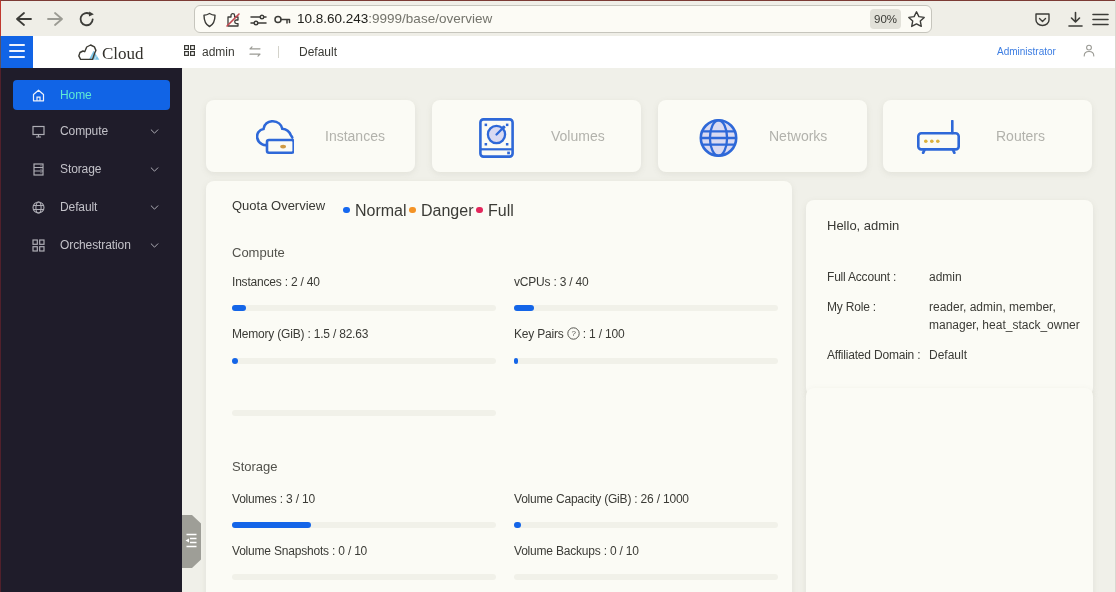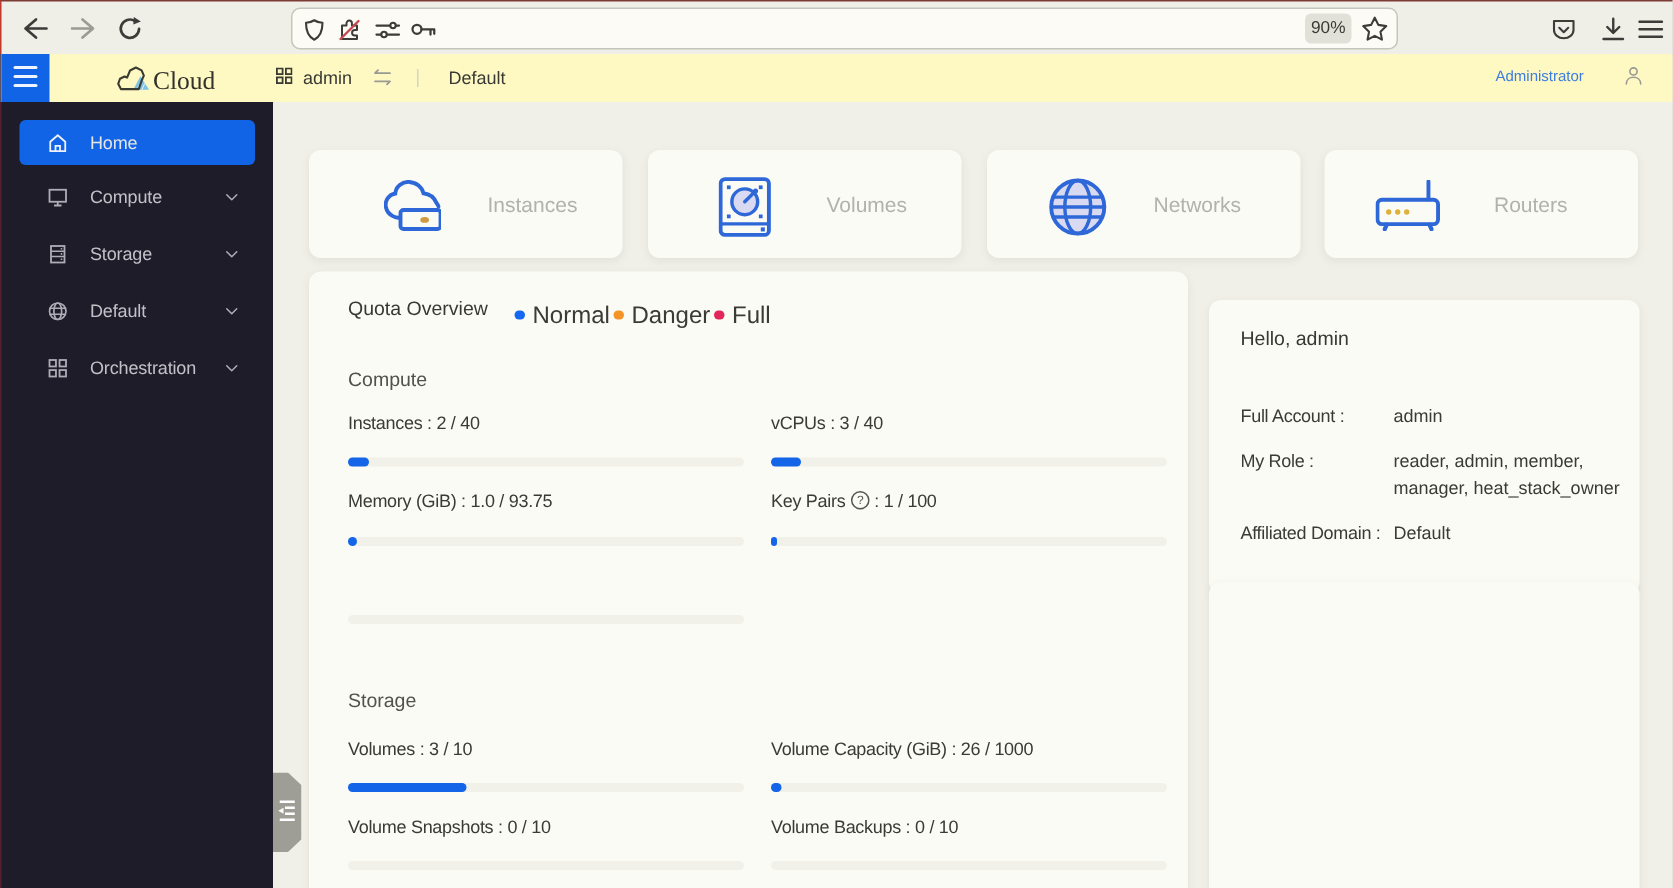--- a/index.html
+++ b/index.html
@@ -9,37 +9,37 @@
 
 
 #toolbar { left:0; top:0; width:1116px; height:36px; background:#efeee7; border-top:1px solid #7c3b35; border-left:1px solid #c0392f; }
 #toolbar svg { position:absolute; }
 #urlbar { position:absolute; left:193px; top:4px; width:738px; height:28px; background:#fcfbf5; border:1px solid #c6c5bd; border-radius:6px; }
 #urltext { position:absolute; left:296px; top:10px; font-size:13.5px; color:#21211d; }
 #urltext .gray { color:#74746c; }
 #zoombadge { position:absolute; left:869px; top:8px; width:31px; height:20px; background:#e2e1d9; border-radius:4px; font-size:11.5px; color:#3a3a35; text-align:center; line-height:20px; }
 
 
-#appheader { left:0; top:36px; width:1116px; height:32px; background:#fef9c3; border-left:1px solid #5a5262; box-shadow:0 1px 0 #e6e5de; }
+#appheader { left:0; top:36px; width:1116px; height:32px; background:#ffffff; border-left:1px solid #5a5262; box-shadow:0 1px 0 #e6e5de; }
 #hamb { position:absolute; left:0; top:0; width:32px; height:32px; background:#1164e6; }
 #hamb div { position:absolute; left:8px; width:16px; height:2px; background:#f0f4fd; border-radius:1px; }
 #logotext { position:absolute; left:101px; top:8px; font-family:"Liberation Serif",serif; font-size:17px; color:#33312c; }
 .hdrtxt { position:absolute; top:9px; font-size:12px; color:#3a3a35; }
 #admintxt { left:201px; }
 #defaulttxt { left:298px; }
 #divider { position:absolute; left:277px; top:10px; width:1px; height:12px; background:#d4d3cb; }
 #administrator { position:absolute; left:996px; top:10px; font-size:10px; color:#3c7de2; }
 
 
 #sidebar { left:0; top:68px; width:182px; height:524px; background:#1f1c2a; border-left:1px solid #51202b; }
 .mitem { position:absolute; left:12px; width:157px; height:30px; color:#c2c1c8; font-size:12px; letter-spacing:-0.1px; }
 .mitem .lbl { position:absolute; left:47px; top:0; line-height:30px; }
 .mitem svg.mic { position:absolute; left:19px; top:9px; }
 .mitem svg.caret { position:absolute; left:137px; top:13px; }
-#mi-home { top:12px; background:#1164e6; border-radius:4px; color:#e5e5e5; }
+#mi-home { top:12px; background:#1164e6; border-radius:4px; color:#5eead4; }
 #collapsetab { position:absolute; left:182px; top:515px; width:19px; height:53px; z-index:9; }
 
 
 #content { left:183px; top:68px; width:933px; height:524px; background:#f0f0e9; }
 .card { position:absolute; background:#fbfbf5; border-radius:8px; box-shadow:0 2px 6px rgba(120,120,110,0.12); }
 .fcard { top:32px; width:209px; height:72px; }
 .fcard .flabel { position:absolute; left:119px; top:28px; font-size:14px; color:#b2b2ac; }
 .fcard svg { position:absolute; }
 #quotacard { left:23px; top:113px; width:586px; height:430px; }
 #hellocard { left:623px; top:113px; width:287px; height:196px;margin-top:19px; }
@@ -88,20 +88,21 @@
   <svg style="left:249px;top:13px;" width="17" height="12" viewBox="0 0 17 12">
     <path d="M1 3 h9 M14 3 h2 M1 9 h3 M8 9 h8" stroke="#3c3c38" stroke-width="1.5" stroke-linecap="round"></path>
     <circle cx="12" cy="3" r="1.8" stroke="#3c3c38" stroke-width="1.4" fill="none"></circle>
     <circle cx="6" cy="9" r="1.8" stroke="#3c3c38" stroke-width="1.4" fill="none"></circle>
   </svg>
 
   <svg style="left:273px;top:13px;" width="17" height="11" viewBox="0 0 17 11">
     <circle cx="4" cy="5.5" r="3" stroke="#3c3c38" stroke-width="1.5" fill="none"></circle>
     <path d="M7 5.5 h8.5 M13 5.5 v3.5 M15.5 5.5 v3" stroke="#3c3c38" stroke-width="1.5" stroke-linecap="round"></path>
   </svg>
+  <div id="urltext">10.8.60.243<span class="gray">:9999/base/overview</span></div>
   <div id="zoombadge">90%</div>
 
   <svg style="left:906px;top:9px;" width="19" height="18" viewBox="0 0 19 18">
     <path d="M9.5 1.8 L11.9 6.6 L17.2 7.4 L13.3 11.1 L14.3 16.4 L9.5 13.9 L4.7 16.4 L5.7 11.1 L1.8 7.4 L7.1 6.6 Z" stroke="#3c3c38" stroke-width="1.4" fill="none" stroke-linejoin="round"></path>
   </svg>
 
   <svg style="left:1033px;top:11px;" width="17" height="16" viewBox="0 0 17 16">
     <path d="M2 2 h13 v6 a6.5 5.5 0 0 1 -13 0 Z" stroke="#3c3c38" stroke-width="1.4" fill="none" stroke-linejoin="round"></path>
     <path d="M5.5 6.5 L8.5 9.5 L11.5 6.5" stroke="#3c3c38" stroke-width="1.4" fill="none" stroke-linecap="round" stroke-linejoin="round"></path>
   </svg>
@@ -265,21 +266,21 @@
 
     <div class="qtxt" style="left:26px;top:94px;">Instances : 2 / 40</div>
     <div class="bar" style="left:26px;top:124px;">
         <div class="fill" style="width:14px;"></div>
       </div>
     <div class="qtxt" style="left:308px;top:94px;">vCPUs : 3 / 40</div>
     <div class="bar" style="left:308px;top:124px;">
         <div class="fill" style="width:20px;"></div>
       </div>
 
-    <div class="qtxt" style="left:26px;top:146px;">Memory (GiB) : 1.0 / 93.75</div>
+    <div class="qtxt" style="left:26px;top:146px;">Memory (GiB) : 1.5 / 82.63</div>
     <div class="bar" style="left:26px;top:177px;">
         <div class="fill" style="width:6px;"></div>
       </div>
     <div class="qtxt" style="left:308px;top:146px;">Key Pairs <svg width="13" height="13" viewBox="0 0 13 13" style="vertical-align:-2px;">
           <circle cx="6.5" cy="6.5" r="5.7" stroke="#55554f" stroke-width="1" fill="none"></circle>
           <text x="6.5" y="9.3" text-anchor="middle" font-size="8" fill="#55554f">?</text>
         </svg> : 1 / 100</div>
     <div class="bar" style="left:308px;top:177px;">
         <div class="fill" style="width:4px;"></div>
       </div>

